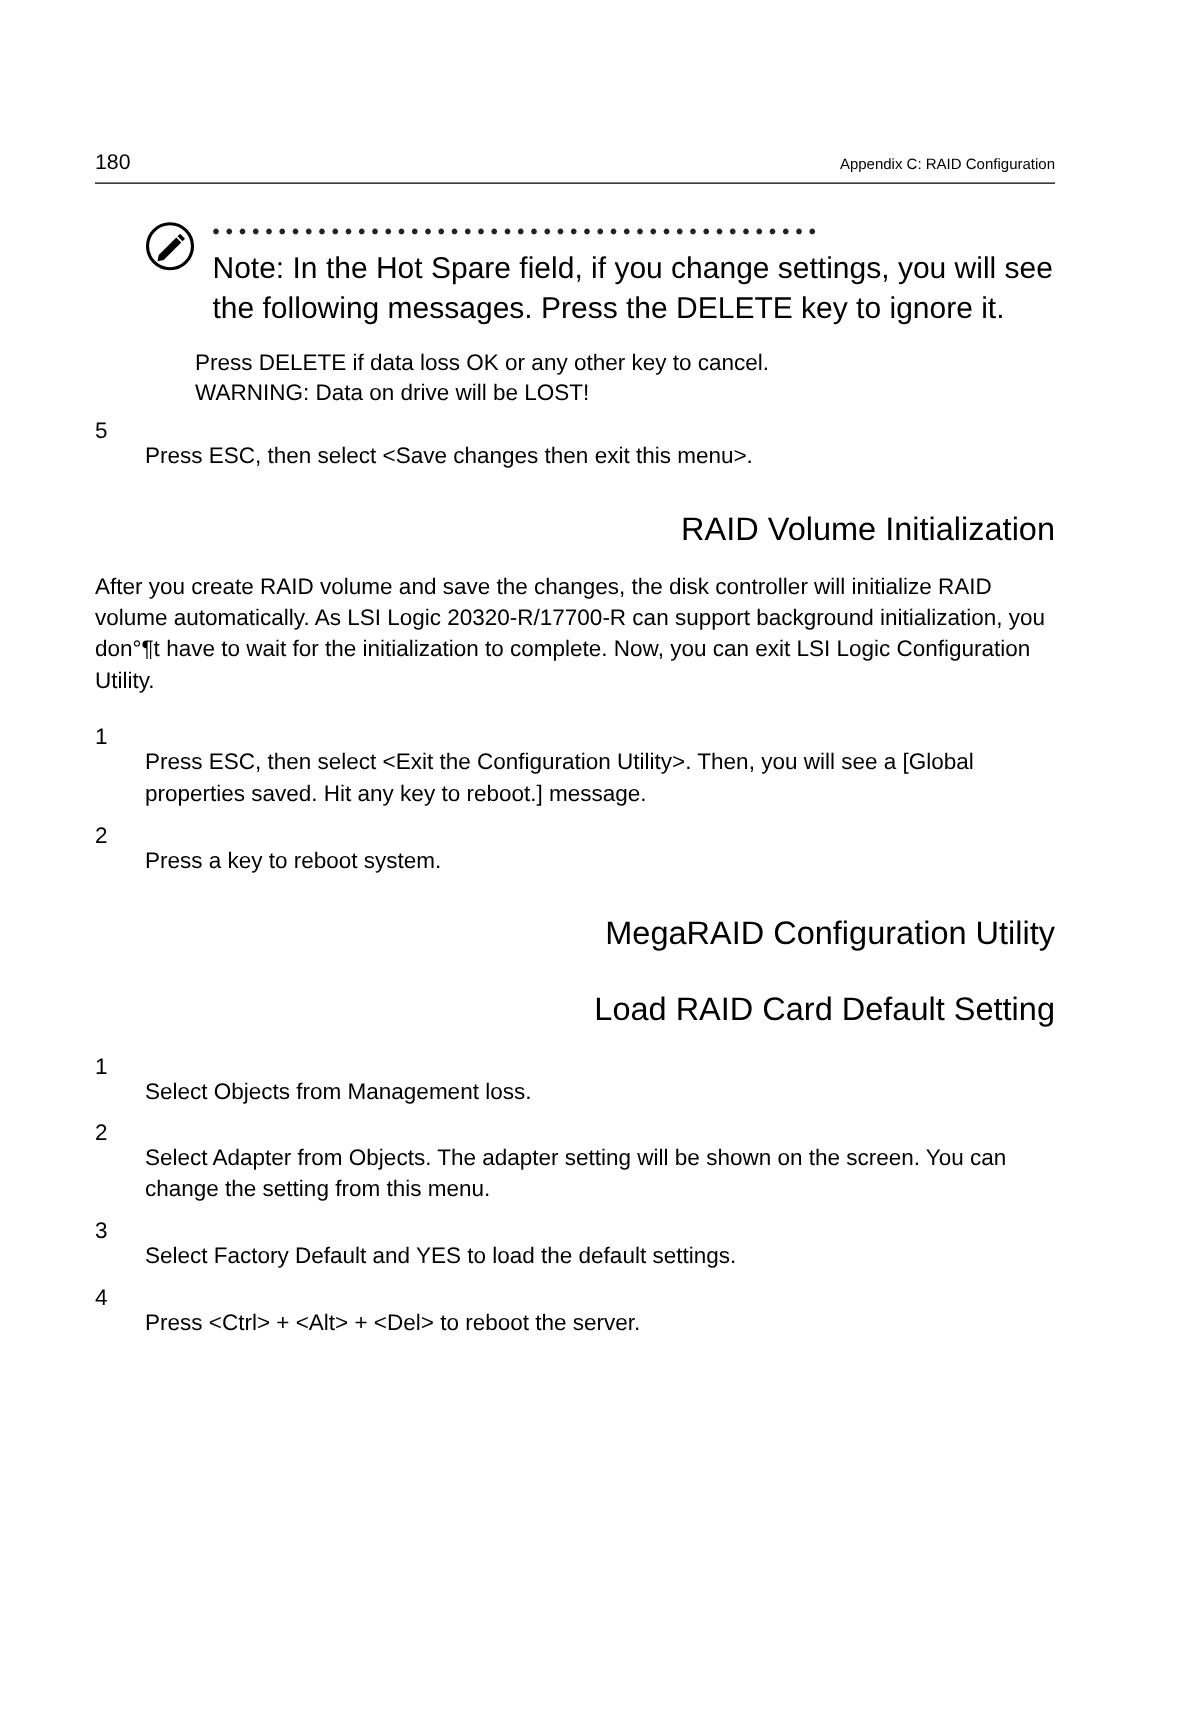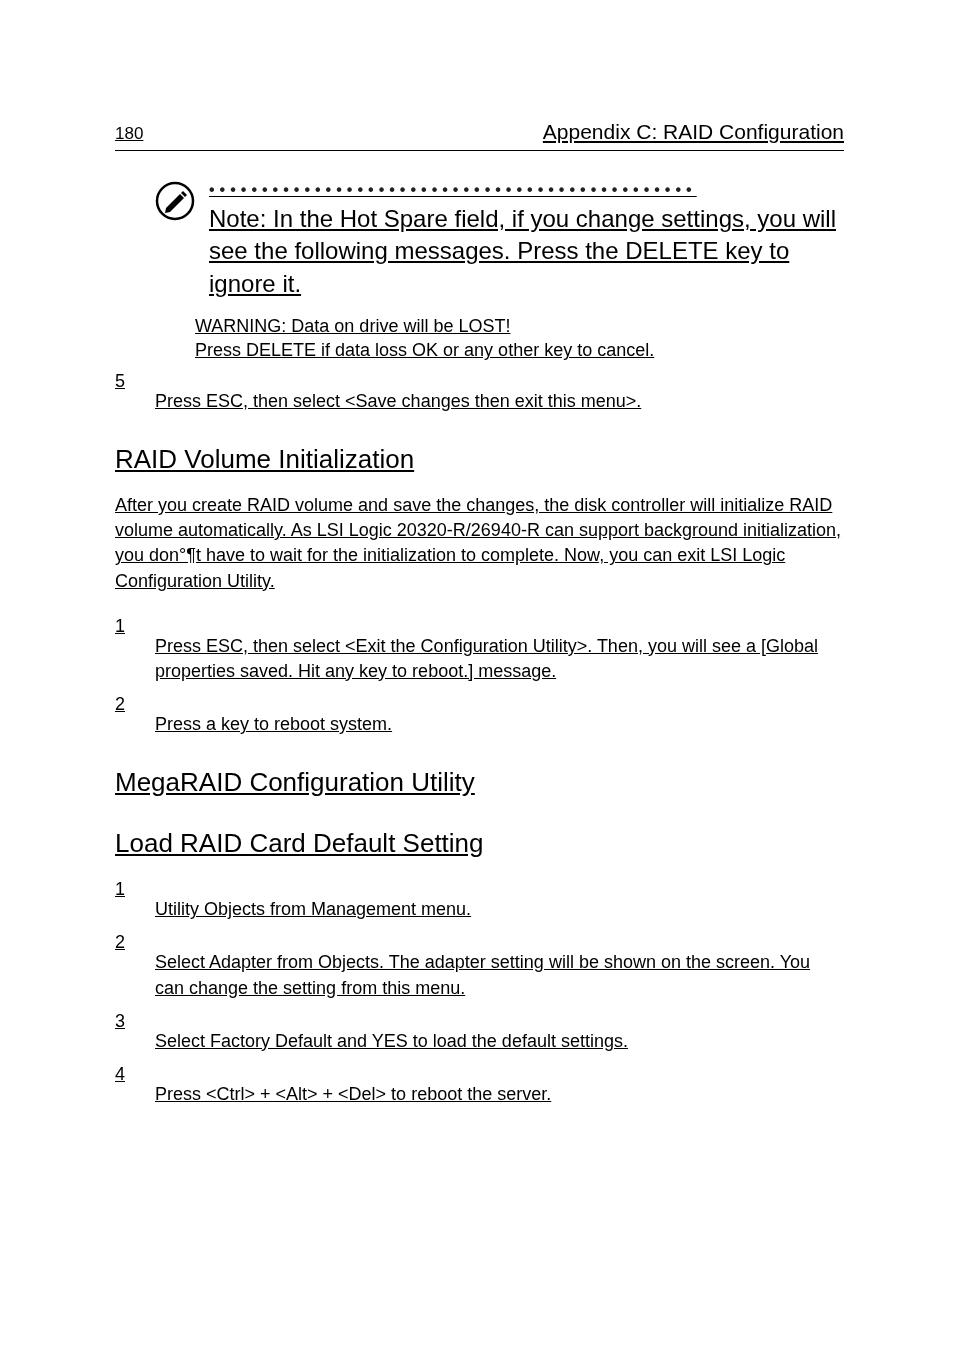--- a/index.html
+++ b/index.html
@@ -5,36 +5,35 @@
     * { margin: 0; padding: 0; box-sizing: border-box; }
     body {
       font-family: Arial, Helvetica, sans-serif;
       width: 954px;
       height: 1369px;
       background: #fff;
       color: #000;
       position: relative;
     }
     .page {
-      padding: 120px 110px 60px 115px;
-      text-decoration: underline;
+      padding: 120px 110px 60px 76px;
     }
     .header {
       display: flex;
       justify-content: space-between;
       align-items: baseline;
       border-bottom: 1px solid #000;
       padding-bottom: 6px;
       margin-bottom: 30px;
     }
     .page-num {
       font-size: 17px;
     }
     .header-title {
-      font-size: 21px;
+      font-size: 12px;
       text-align: center;
     }
     .note-block {
       display: flex;
       gap: 14px;
       margin-bottom: 14px;
       margin-left: 40px;
     }
     .pen-icon {
       flex: none;
@@ -79,20 +78,21 @@
     }
     .list-content {
       flex: 1;
       margin-top: 20px;
     }
     h2 {
       font-size: 26px;
       font-weight: normal;
       margin-top: 30px;
       margin-bottom: 18px;
+      text-align: right;
     }
     .para {
       font-size: 18px;
       line-height: 1.4;
       margin-bottom: 20px;
     }
     .content-area {
     }
   </style>
 </head>
@@ -115,52 +115,52 @@
           <path d="M 26 12 L 30 16 L 32 14 L 28 10 Z" fill="#000"></path>
         </svg>
       </div>
       <div class="note-text-container">
         <div class="dots-line">••••••••••••••••••••••••••••••••••••••••••••••</div>
         <div class="note-text">Note: In the Hot Spare field, if you change settings, you will see the following messages. Press the DELETE key to ignore it.</div>
       </div>
     </div>
 
     <div class="warning-block">
+      <div>Press DELETE if data loss OK or any other key to cancel.</div>
       <div>WARNING: Data on drive will be LOST!</div>
-      <div>Press DELETE if data loss OK or any other key to cancel.</div>
     </div>
 
     <ol>
       <li>
         <span class="list-num">5</span>
         <span class="list-content">Press ESC, then select &lt;Save changes then exit this menu&gt;.</span>
       </li>
     </ol>
 
     <h2>RAID Volume Initialization</h2>
-    <p class="para">After you create RAID volume and save the changes, the disk controller will initialize RAID volume automatically. As LSI Logic 20320-R/26940-R can support background initialization, you don°¶t have to wait for the initialization to complete. Now, you can exit LSI Logic Configuration Utility.</p>
+    <p class="para">After you create RAID volume and save the changes, the disk controller will initialize RAID volume automatically. As LSI Logic 20320-R/17700-R can support background initialization, you don°¶t have to wait for the initialization to complete. Now, you can exit LSI Logic Configuration Utility.</p>
 
     <ol>
       <li>
         <span class="list-num">1</span>
         <span class="list-content">Press ESC, then select &lt;Exit the Configuration Utility&gt;. Then, you will see a [Global properties saved. Hit any key to reboot.] message.</span>
       </li>
       <li>
         <span class="list-num">2</span>
         <span class="list-content">Press a key to reboot system.</span>
       </li>
     </ol>
 
     <h2>MegaRAID Configuration Utility</h2>
 
     <h2>Load RAID Card Default Setting</h2>
     <ol>
       <li>
         <span class="list-num">1</span>
-        <span class="list-content">Utility Objects from Management menu.</span>
+        <span class="list-content">Select Objects from Management loss.</span>
       </li>
       <li>
         <span class="list-num">2</span>
         <span class="list-content">Select Adapter from Objects. The adapter setting will be shown on the screen. You can change the setting from this menu.</span>
       </li>
       <li>
         <span class="list-num">3</span>
         <span class="list-content">Select Factory Default and YES to load the default settings.</span>
       </li>
       <li>

